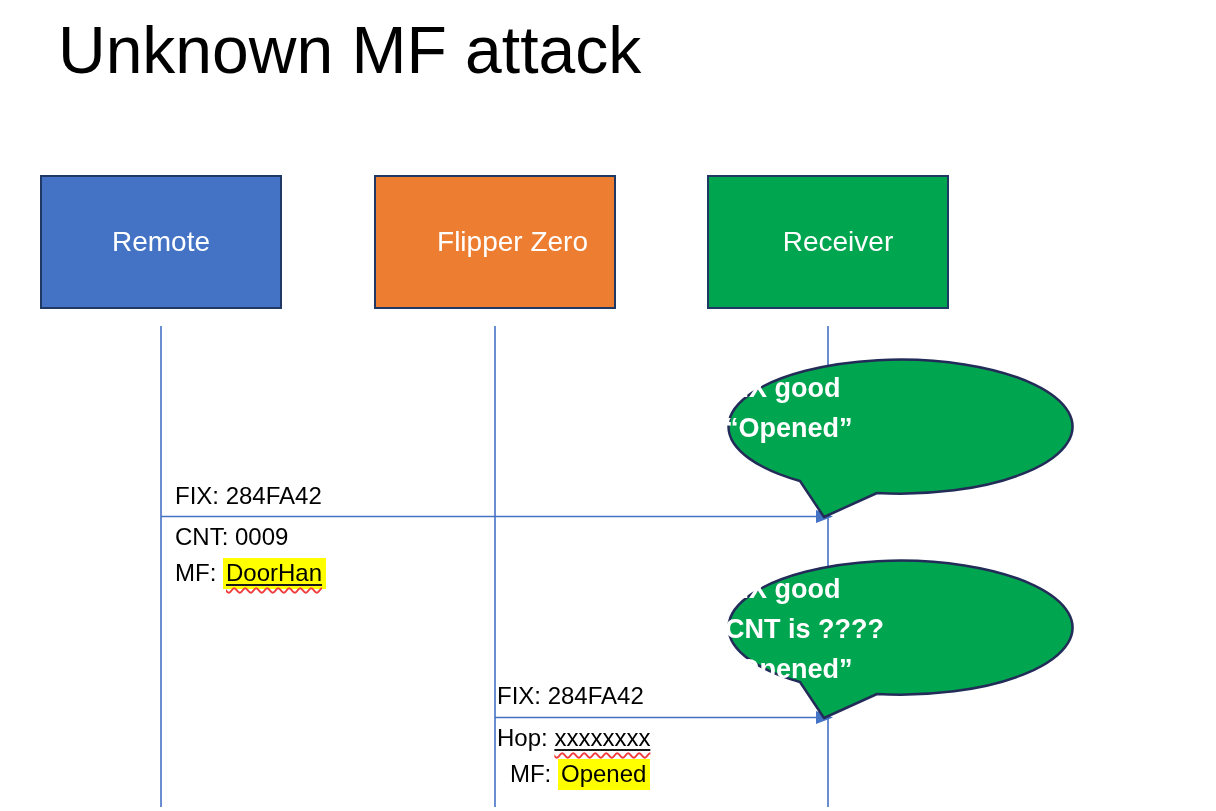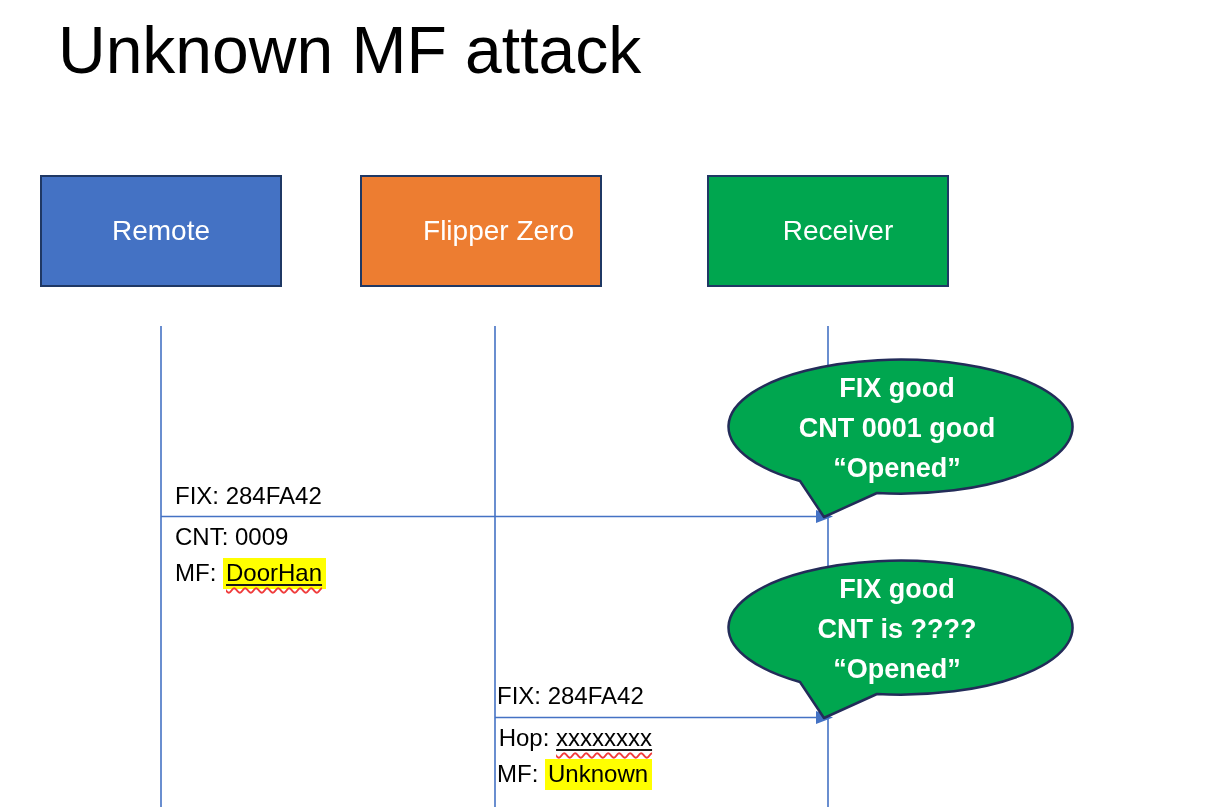--- a/index.html
+++ b/index.html
@@ -6,48 +6,48 @@
   .slide{
     position:relative;width:1216px;height:811px;background:#ffffff;overflow:hidden;
     font-family:"Liberation Sans",sans-serif;
   }
   .title{
     position:absolute;left:58px;top:12px;margin:0;
     font-size:66px;line-height:76px;font-weight:300;letter-spacing:0px;color:#000000;
     white-space:nowrap;
   }
   .actor{
-    position:absolute;top:175px;width:242px;height:112px;
+    position:absolute;top:175px;width:242px;height:134px;
     border:2px solid #1F3864;box-sizing:border-box;
     display:flex;align-items:center;justify-content:center;
     color:#ffffff;font-size:28px;white-space:nowrap;
   }
   .actor-remote{left:40px;}
-  .actor-flipper{left:360px;padding-left:35px;}
+  .actor-flipper{left:374px;padding-left:35px;}
   .actor-receiver{left:707px;}
   .overlay{position:absolute;left:0;top:0;width:1216px;height:811px;}
   .lifeline,.msg-line{stroke-width:1.6;fill:none;}
   .callout-shape{stroke:#232C59;stroke-width:2.5;stroke-linejoin:round;}
   .msg{
     position:absolute;font-size:24px;line-height:36px;color:#000000;white-space:nowrap;
   }
   .msg-above{line-height:30px;}
   .hl{padding:1px 4px 3px 3px;}
   .wavy{
     text-decoration-line:underline;text-decoration-style:wavy;
     text-decoration-color:#F03C3C;text-decoration-thickness:1.5px;
     text-underline-offset:6px;
   }
   .solid{
     text-decoration-line:underline;text-decoration-style:solid;
     text-decoration-color:#1a1a1a;text-decoration-thickness:2px;
     text-underline-offset:3px;
   }
   .callout-text{
-    position:absolute;left:725px;width:344px;text-align:center;
+    position:absolute;left:725px;width:344px;text-align:left;
     color:#ffffff;font-size:27px;font-weight:700;line-height:40px;
   }
   .callout-text-1{top:368px;}
   .callout-text-2{top:569px;}
 </style>
 </head>
 <body>
 
 <div class="slide">
 
@@ -80,26 +80,25 @@
 
   <div class="msg msg-above" style="left:175px;top:481px;">FIX: 284FA42</div>
   <div class="msg" style="left:175px;top:519px;">
     <div><span>CNT: </span><span>0009</span></div>
     <div><span>MF: </span><span class="hl wavy" style="background-color: rgb(255, 255, 0);"><span class="solid">DoorHan</span></span></div>
   </div>
 
   <div class="msg msg-above" style="left:497px;top:681px;">FIX: 284FA42</div>
   <div class="msg" style="left:497px;top:720px;text-align:right;">
     <div><span>Hop: </span><span class="wavy"><span class="solid">xxxxxxxx</span></span></div>
-    <div><span>MF: </span><span class="hl" style="background-color: rgb(255, 255, 0);">Unknown</span></div>
+    <div><span>MF: </span><span class="hl" style="background-color: rgb(255, 255, 0);">Opened</span></div>
   </div>
 
   <div class="callout-text callout-text-1">
     <div>FIX good</div>
-    <div>CNT 0001 good</div>
     <div>“Opened”</div>
   </div>
   <div class="callout-text callout-text-2">
     <div>FIX good</div>
     <div>CNT is ????</div>
     <div>“Opened”</div>
   </div>
 
 </div>
 

